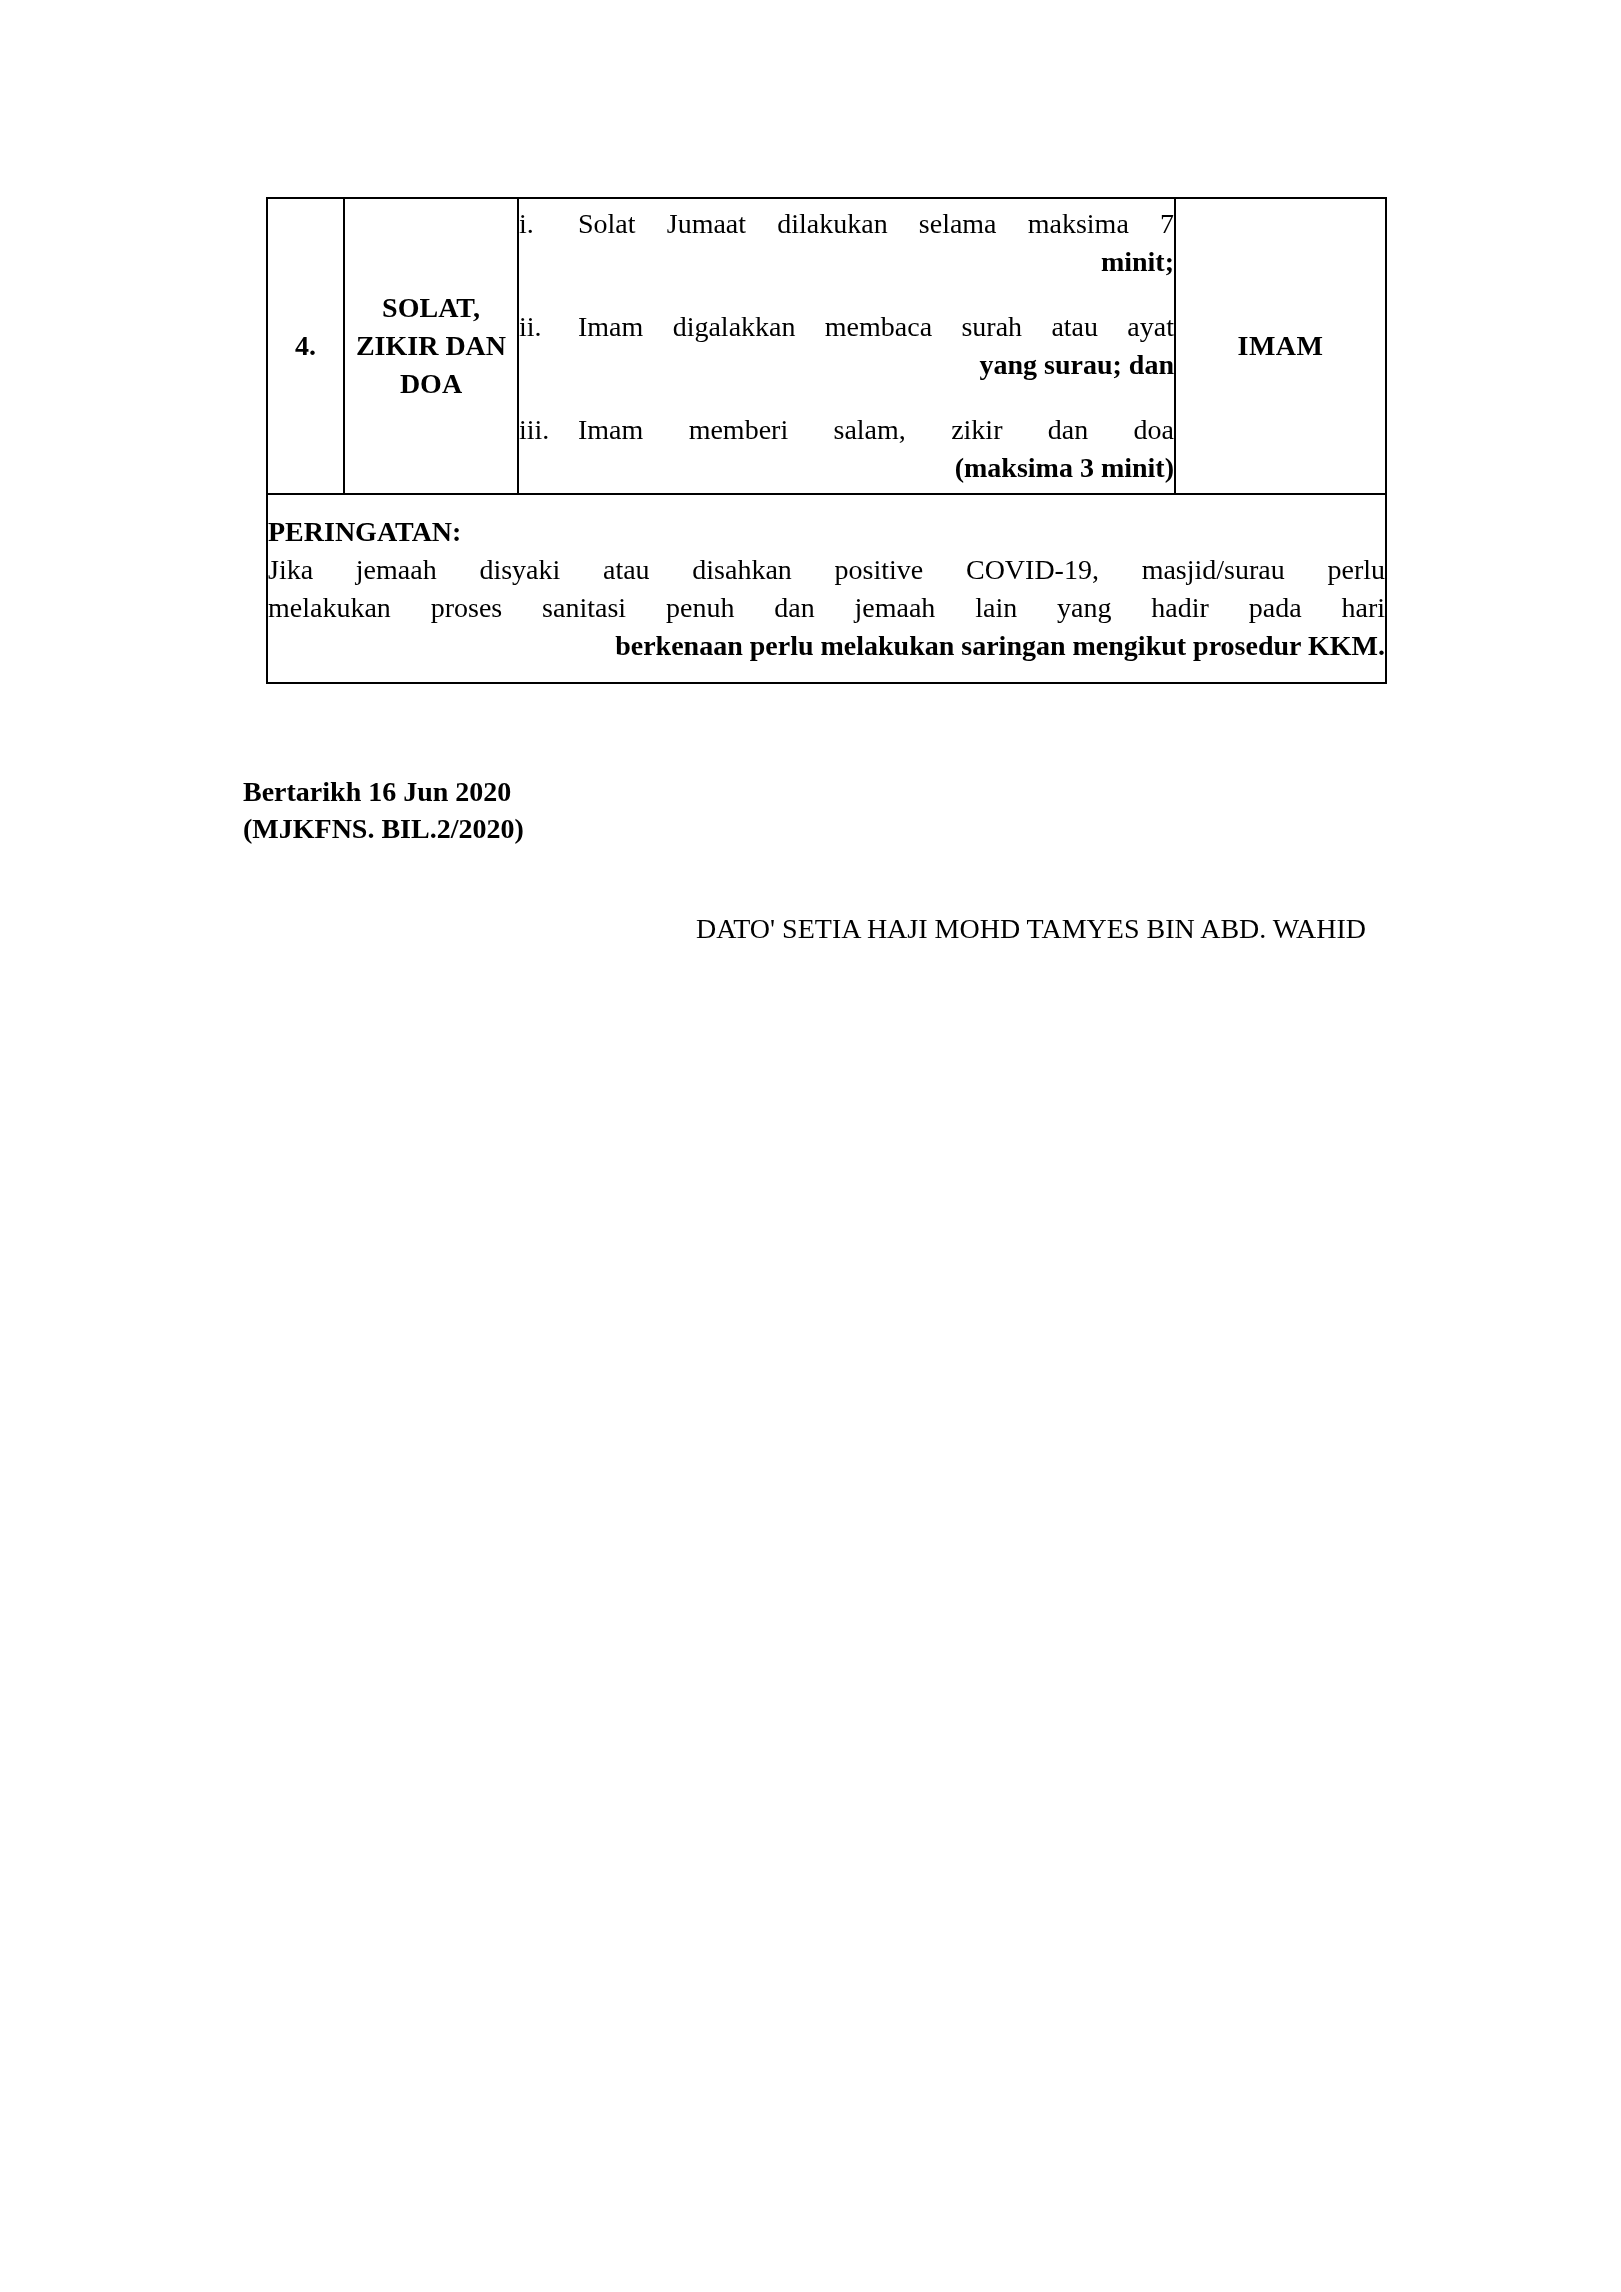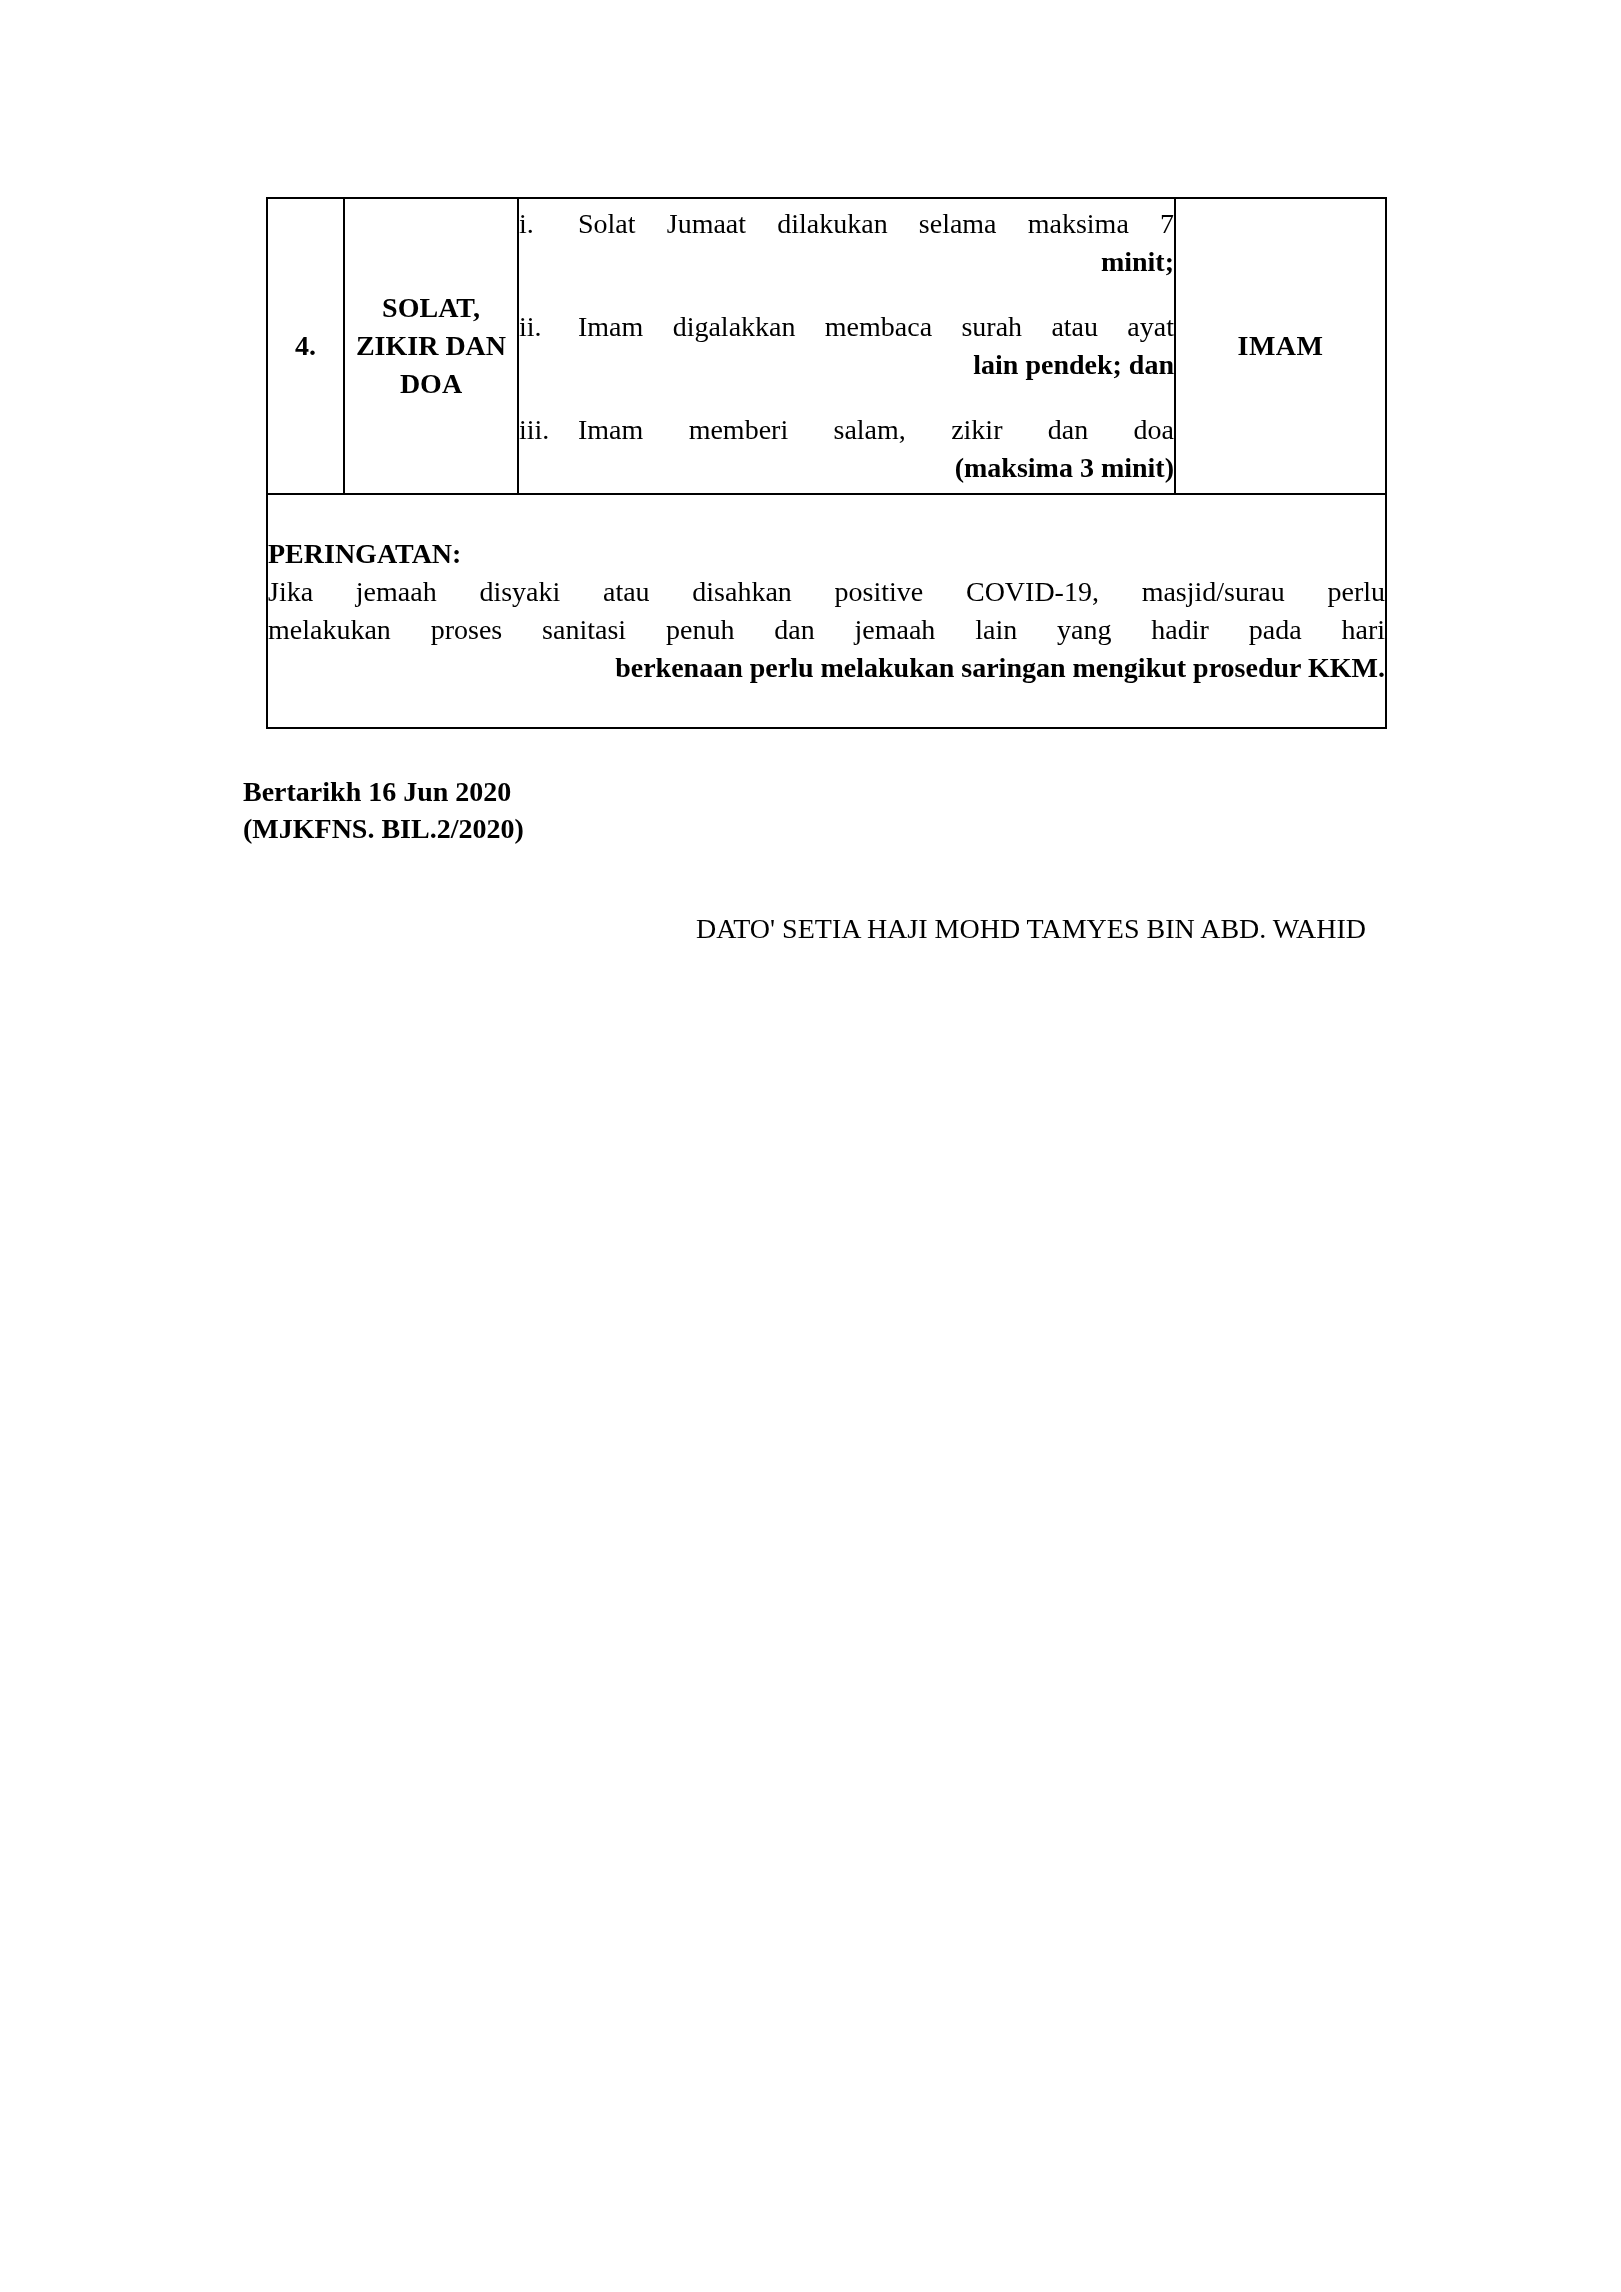--- a/index.html
+++ b/index.html
@@ -21,21 +21,21 @@
     width: 1119px;
     border-collapse: collapse;
     table-layout: fixed;
   }
   table.fatwa td {
     border: 2px solid #000000;
     padding: 0;
     vertical-align: middle;
   }
   tr.row-main { height: 296px; }
-  tr.row-warning { height: 234px; }
+  tr.row-warning { height: 189px; }
 
   td.cell-num  { text-align: center; font-weight: bold; }
   td.cell-cat  { text-align: center; font-weight: bold; line-height: 38px; }
   td.cell-resp { text-align: center; font-weight: bold; letter-spacing: 0.5px; }
 
   td.cell-items {
     vertical-align: top;
     padding: 23.5px 7.8px 0 9.8px;
     line-height: 38px;
   }
@@ -106,21 +106,21 @@
             <span class="item-marker">i.</span>
             <div class="item-text">
               <div class="jline">Solat Jumaat dilakukan selama maksima 7</div>
               <div class="lline">minit;</div>
             </div>
           </div>
           <div class="item">
             <span class="item-marker">ii.</span>
             <div class="item-text">
               <div class="jline">Imam digalakkan membaca surah atau ayat</div>
-              <div class="lline">lain pendek; dan</div>
+              <div class="lline">yang surau; dan</div>
             </div>
           </div>
           <div class="item">
             <span class="item-marker">iii.</span>
             <div class="item-text">
               <div class="jline">Imam memberi salam, zikir dan doa</div>
               <div class="lline">(maksima 3 minit)</div>
             </div>
           </div>
         </td>

